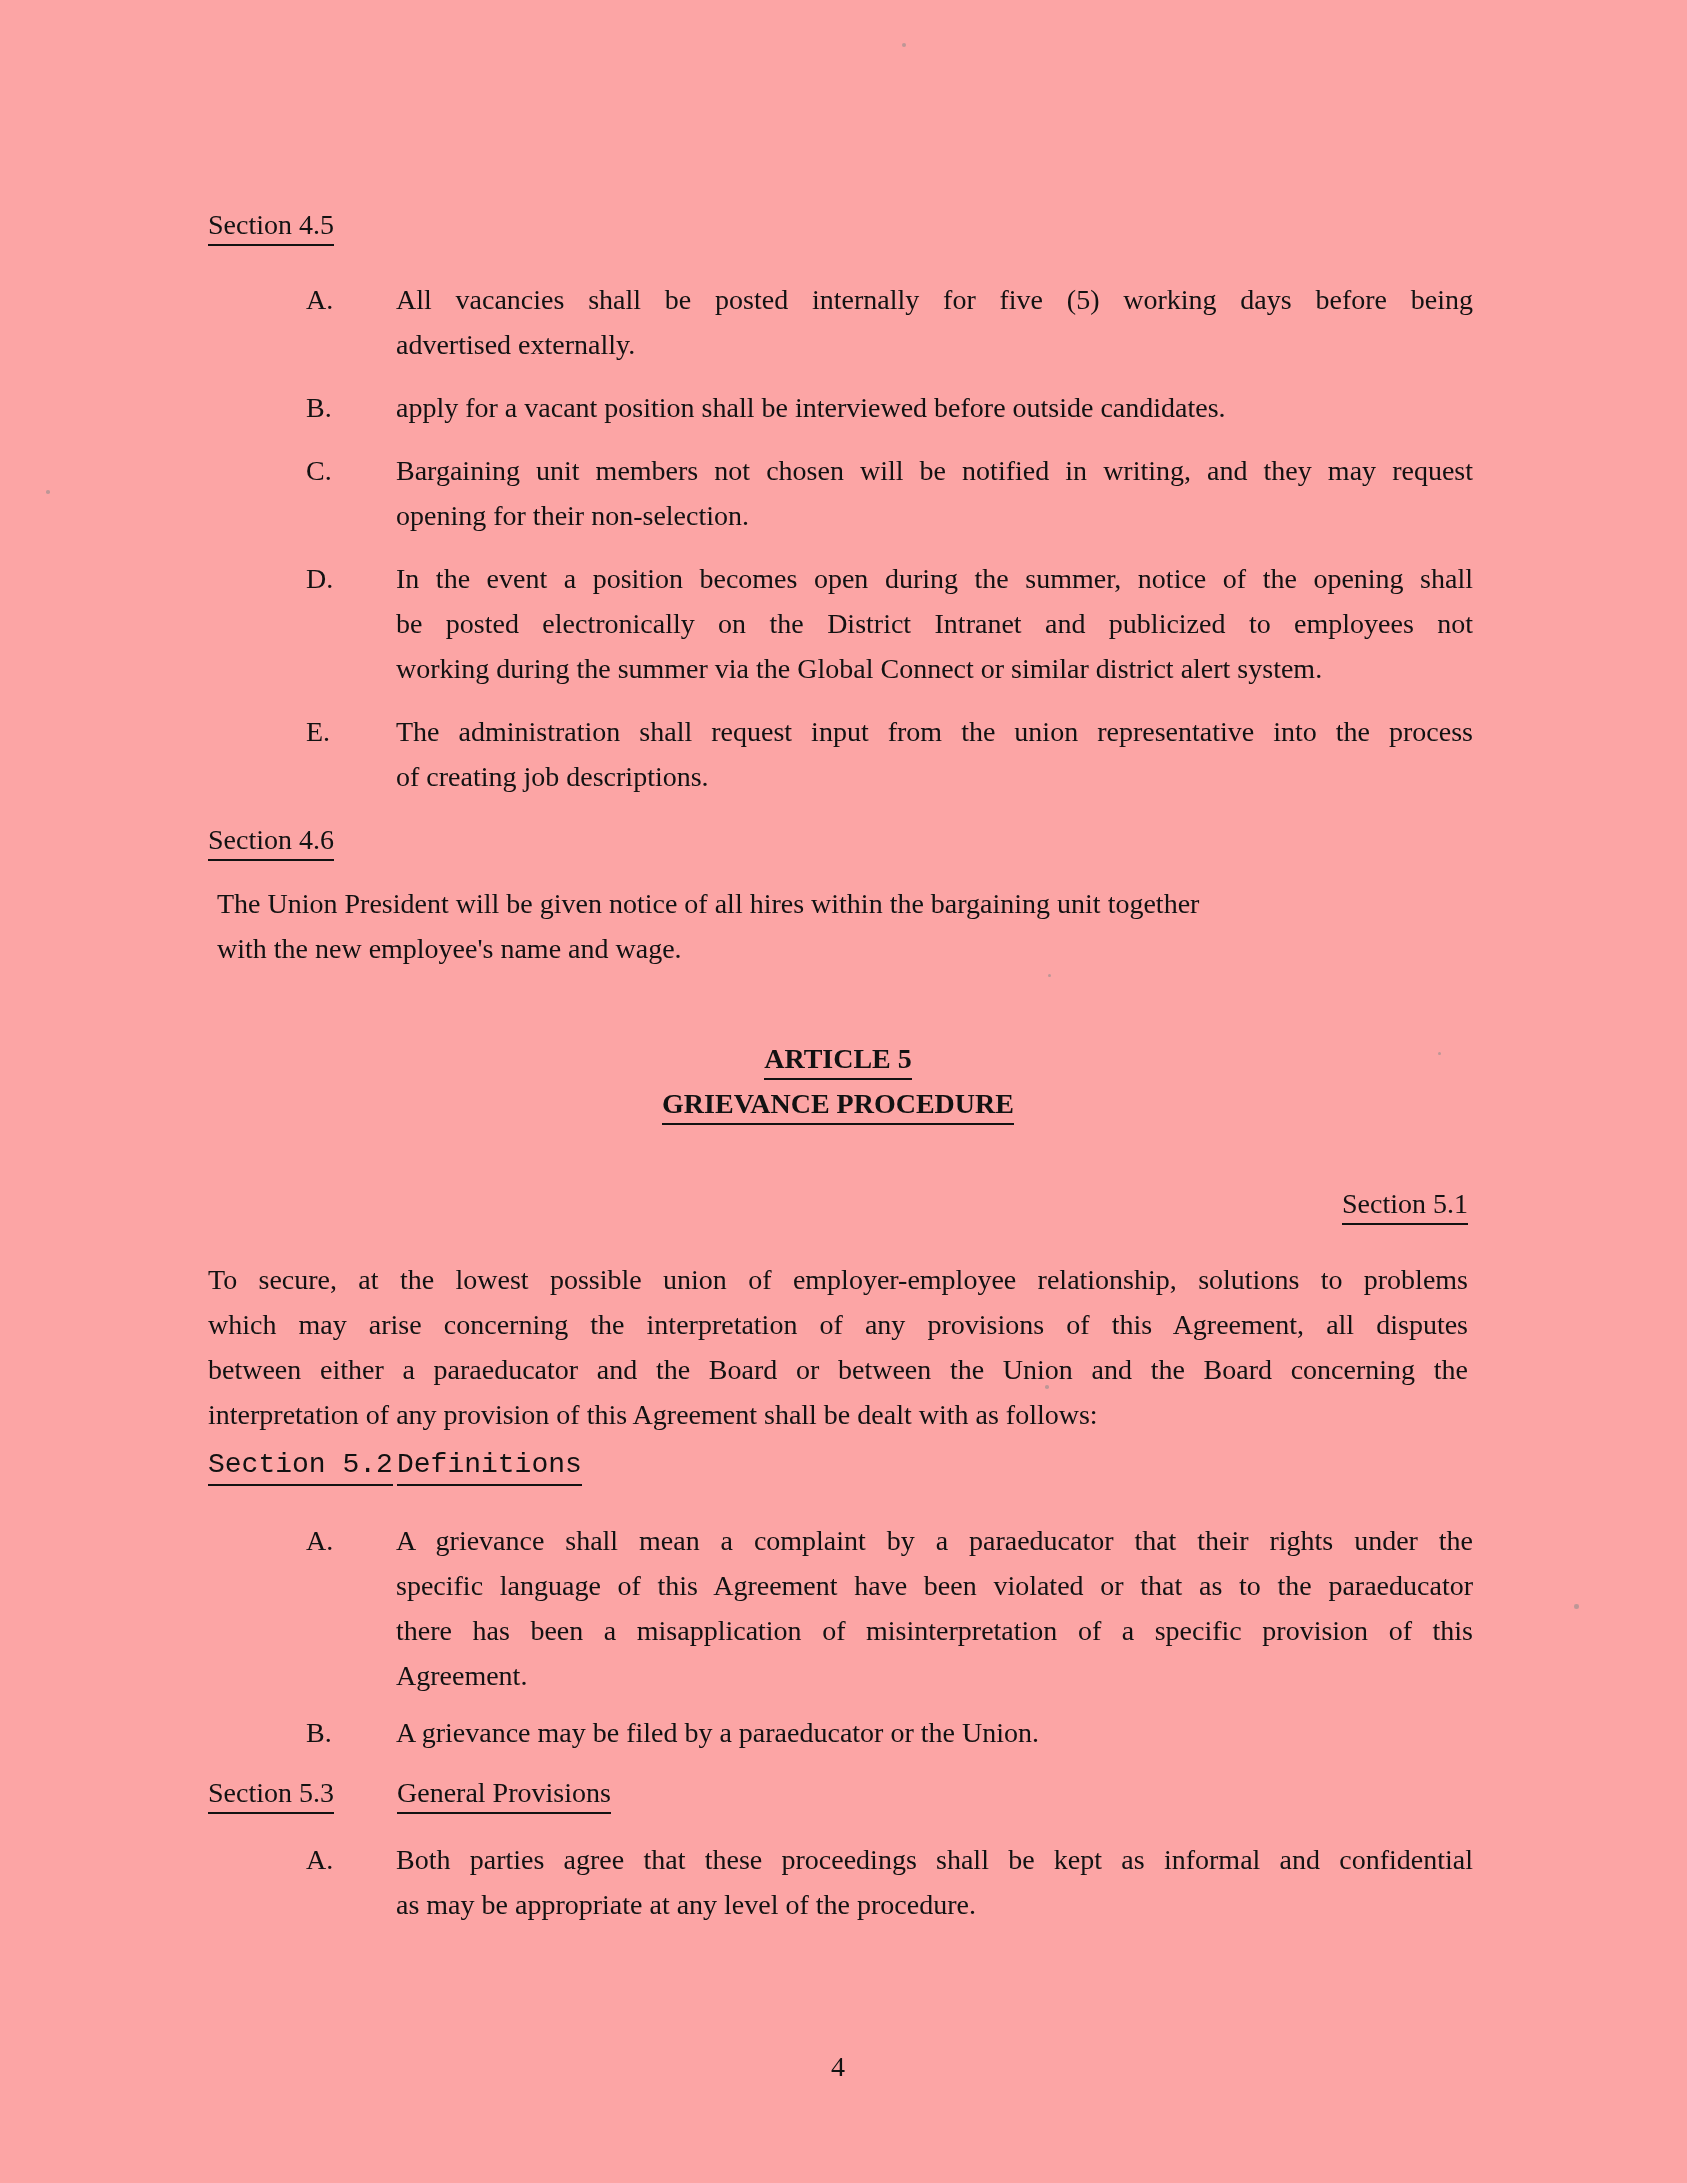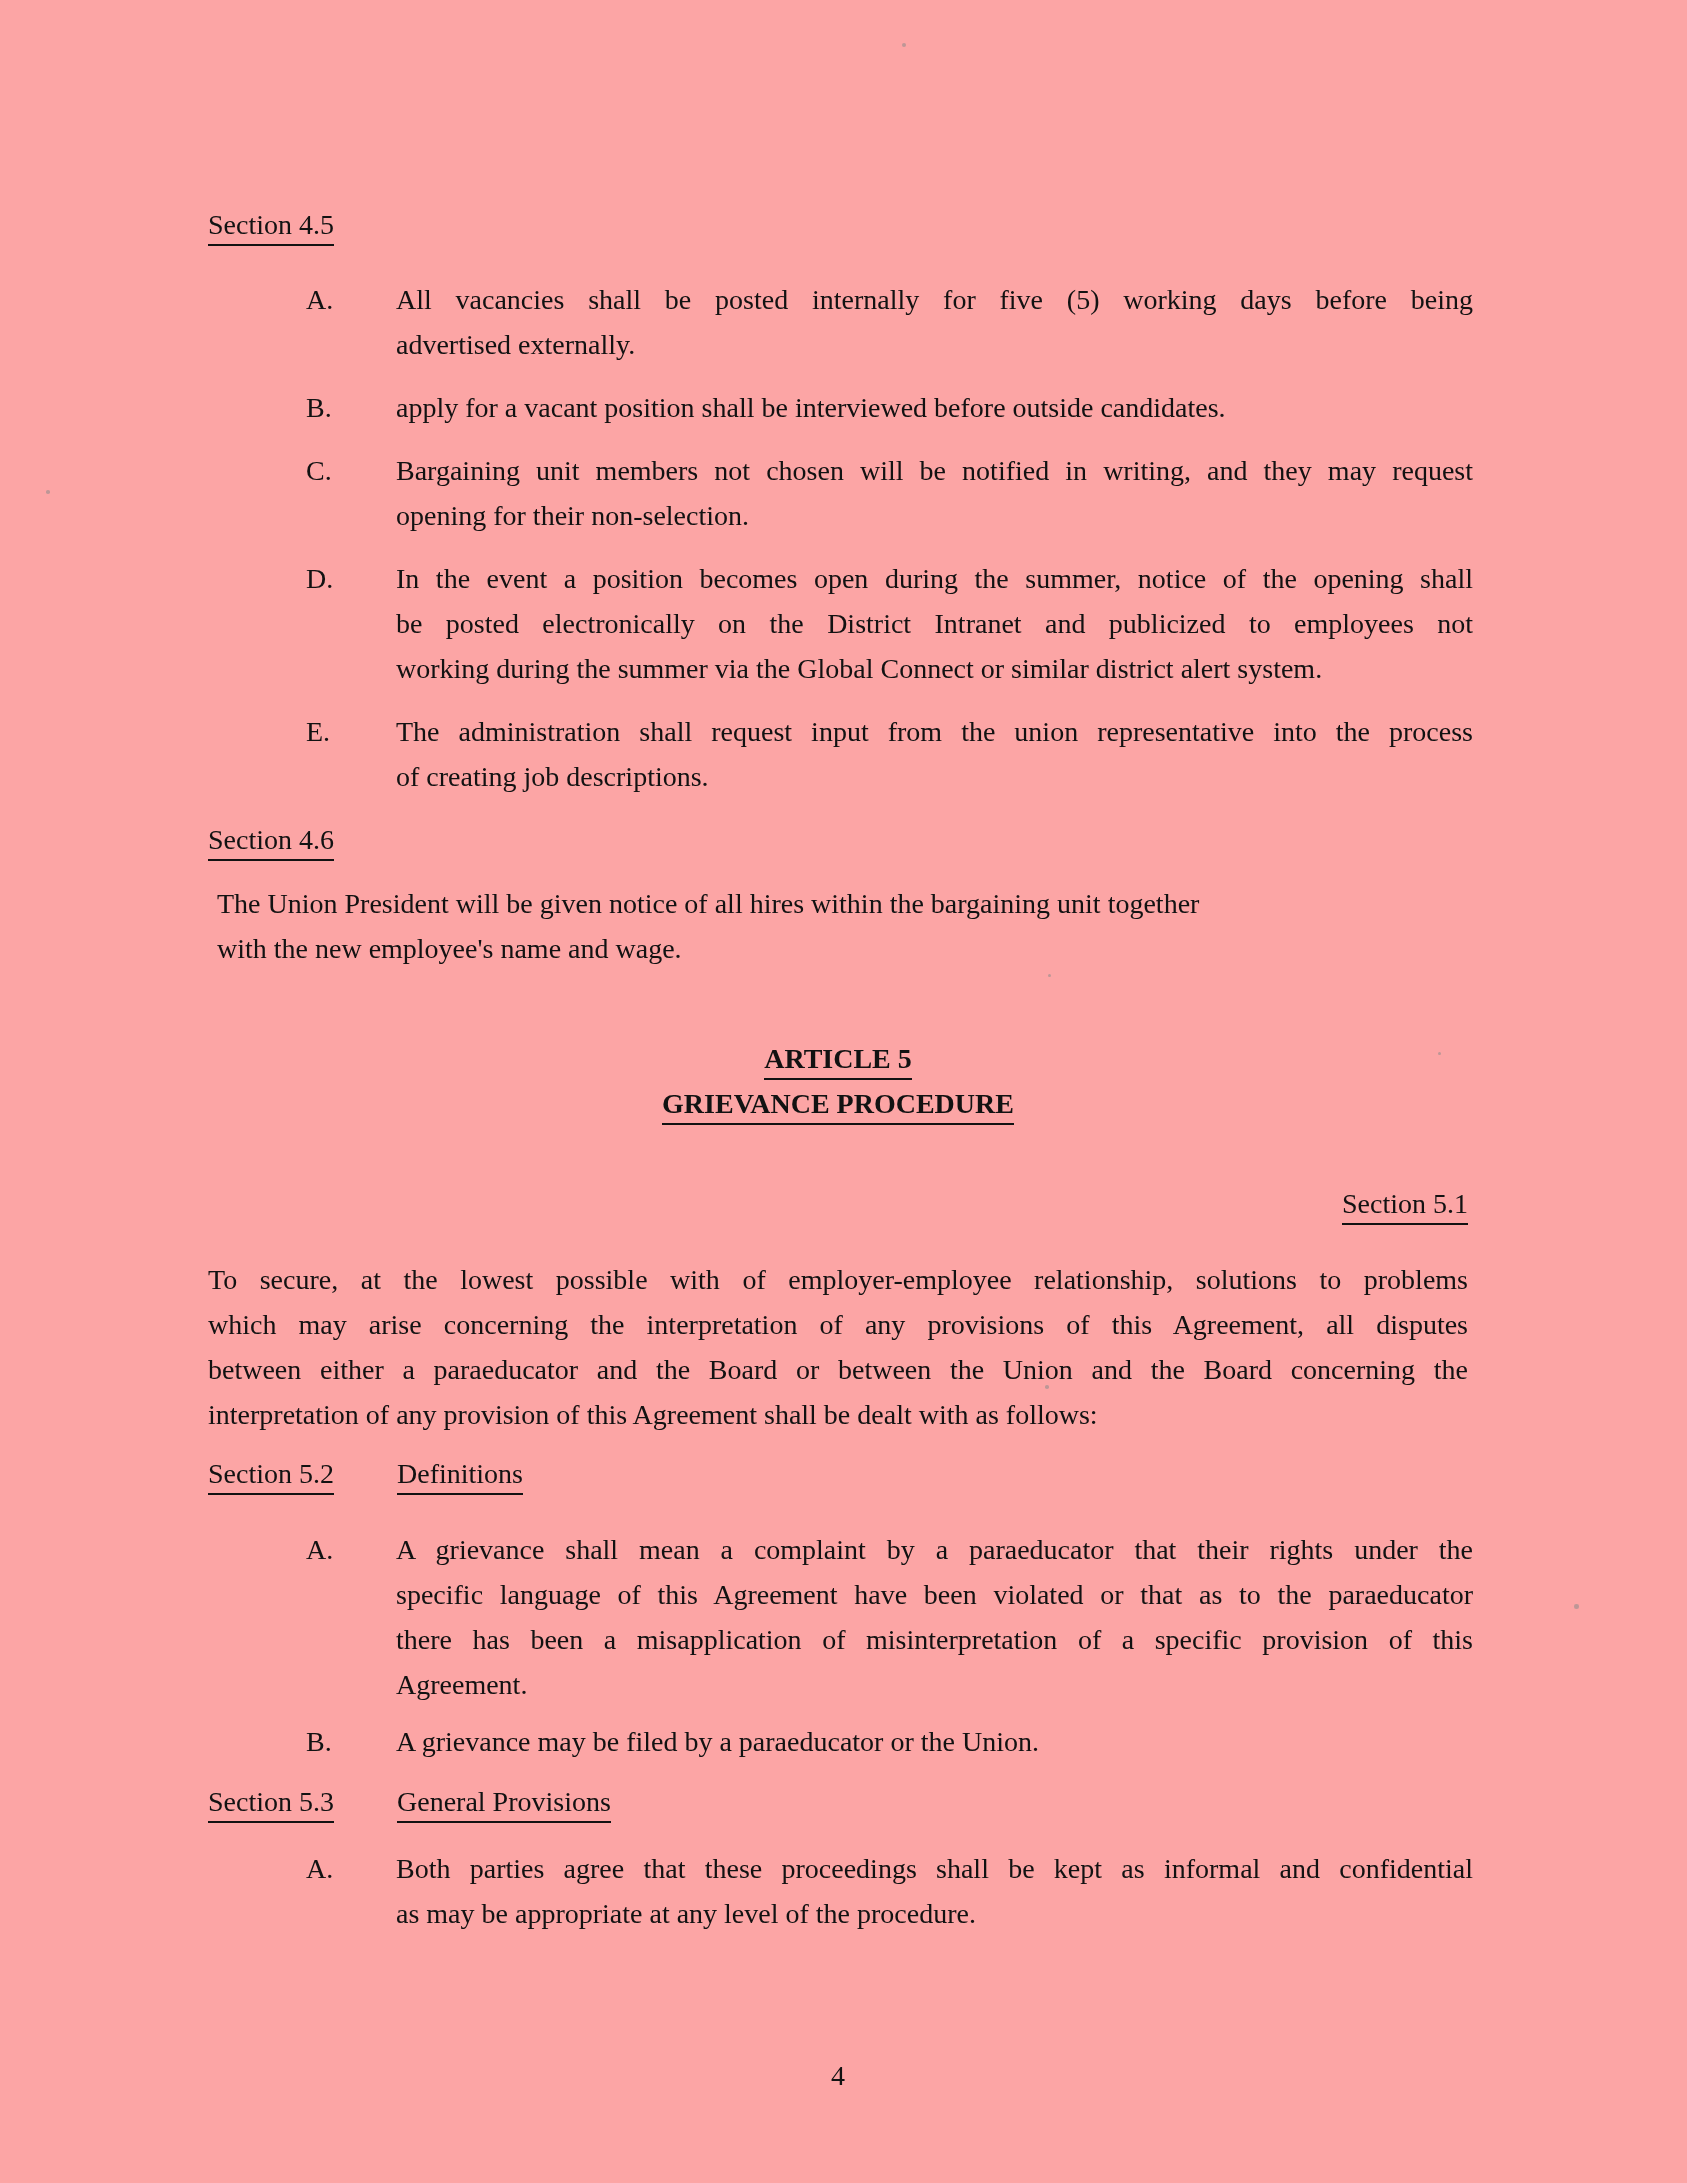--- a/index.html
+++ b/index.html
@@ -69,21 +69,21 @@
   .para.indent46 { padding-left: 9px; width: 1251px; }
   
   .article {
     margin-top: 65px;
     text-align: center;
     font-weight: bold;
   }
   .article .art-line { line-height: 45px; }
   .mt-h51 { margin-top: 55px; text-align: right; }
   .mt-p51 { margin-top: 31px; }
-  .mt-h52 { margin-top: 14px; }
+  .mt-h52 { margin-top: 5px; font-family: Liberation Mono, monospace; }
   .mt-i52a { margin-top: 31px; }
   .mt-i52b { margin-top: 12.4px; }
   .mt-h53 { margin-top: 15px; }
   .mt-i53a { margin-top: 22px; }
   .pagenum {
     margin-top: 117px;
     text-align: center;
   }
   
   .speck {
@@ -160,21 +160,21 @@
       <div class="art-line">
         <span class="u">GRIEVANCE PROCEDURE</span>
       </div>
     </div>
 
     <div class="sechead mt-h51">
       <span class="u">Section 5.1</span>
     </div>
 
     <div class="para mt-p51">
-        <div class="ln">To secure, at the lowest possible with of employer-employee relationship, solutions to problems</div>
+        <div class="ln">To secure, at the lowest possible union of employer-employee relationship, solutions to problems</div>
         <div class="ln">which may arise concerning the interpretation of any provisions of this Agreement, all disputes</div>
         <div class="ln">between either a paraeducator and the Board or between the Union and the Board concerning the</div>
         <div class="ln last">interpretation of any provision of this Agreement shall be dealt with as follows:</div>
       </div>
 
     <div class="sechead mt-h52">
       <span class="col"><span class="u">Section 5.2</span></span><span class="u">Definitions</span>
     </div>
 
     <div class="item mt-i52a">

